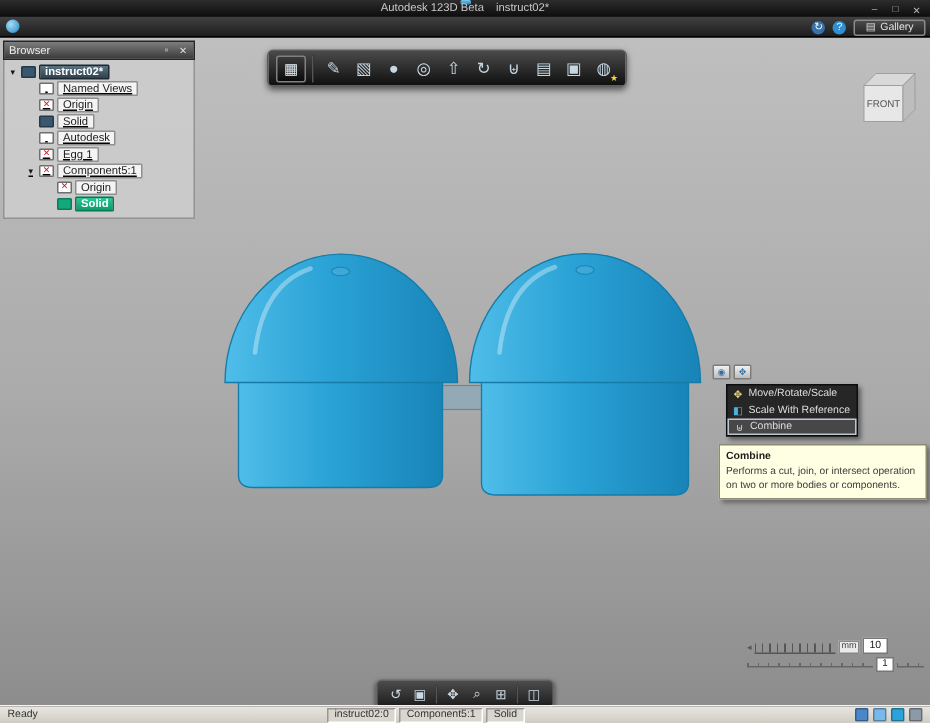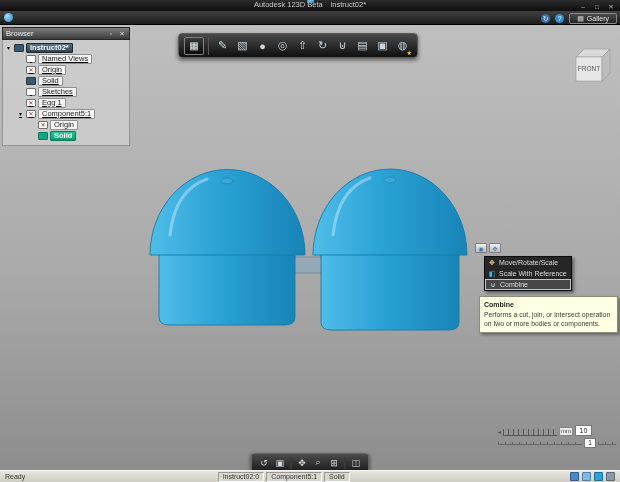--- a/index.html
+++ b/index.html
@@ -232,21 +232,21 @@
         <span class="chip">Origin</span>
       </div>
       <div class="tree-row indent1">
         <span class="tri"></span>
         <span class="node-icon icon-dark"></span>
         <span class="chip">Solid</span>
       </div>
       <div class="tree-row indent1">
         <span class="tri"></span>
         <span class="node-icon icon-plain">.</span>
-        <span class="chip">Sketches</span>
+        <span class="chip">Autodesk</span>
       </div>
       <div class="tree-row indent1">
         <span class="tri"></span>
         <span class="node-icon">✕</span>
         <span class="chip">Egg 1</span>
       </div>
       <div class="tree-row indent1">
         <span class="tri">▾</span>
         <span class="node-icon">✕</span>
         <span class="chip">Component5:1</span>

